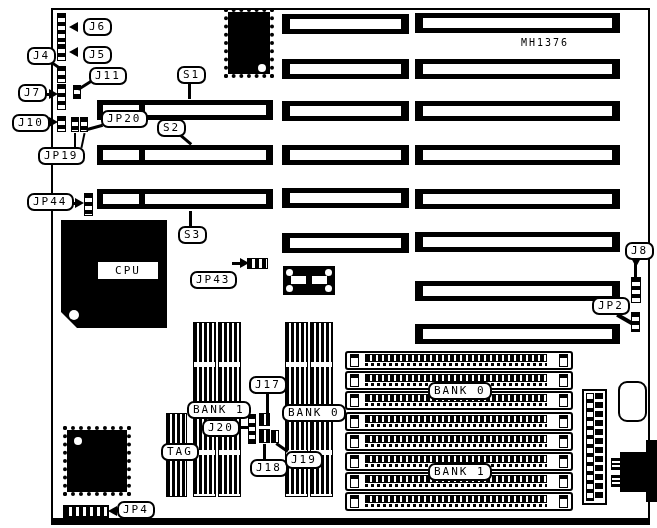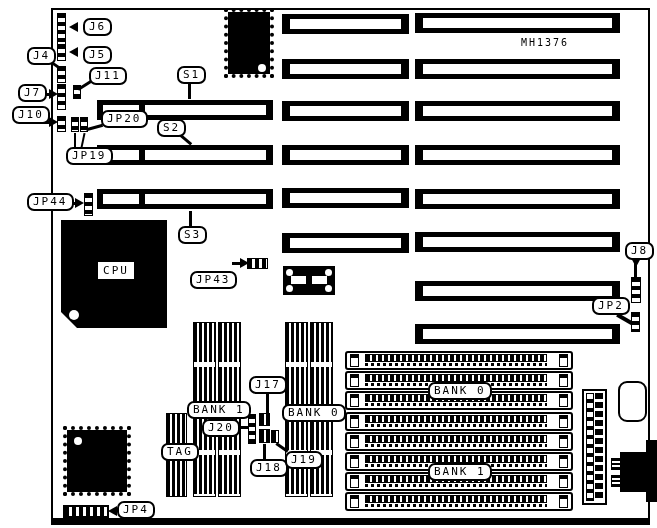--- a/index.html
+++ b/index.html
@@ -97,21 +97,21 @@
   <div class="modeltext" style="left:521px;top:37px">MH1376</div>
 
   <div class="qfp" style="left:224px;top:8px;width:50px;height:70px">
     <div class="dot" style="left:30px;top:52px;width:8px;height:8px"></div>
   </div>
   <div class="qfp" style="left:63px;top:426px;width:68px;height:70px">
     <div class="dot" style="left:7px;top:7px;width:8px;height:8px"></div>
   </div>
   <div class="cpu" style="left:61px;top:220px;width:106px;height:108px">
     <div class="dot" style="left:8px;top:90px;width:10px;height:10px"></div>
-    <div class="chiplabel" style="left:37px;top:42px;width:36px;height:17px">CPU</div>
+    <div class="chiplabel" style="left:37px;top:42px;width:60px;height:17px">CPU</div>
   </div>
 
   <div class="relay">
     <div class="hole" style="left:3px;top:3px"></div>
     <div class="hole" style="left:42px;top:3px"></div>
     <div class="hole" style="left:3px;top:19px"></div>
     <div class="hole" style="left:42px;top:19px"></div>
     <div class="sw" style="left:8px;top:10px"></div>
     <div class="sw" style="left:29px;top:10px"></div>
   </div>
@@ -213,23 +213,23 @@
   <div class="ptr" style="left:266px;top:392px;width:3px;height:22px"></div>
   <div class="ptr" style="left:233px;top:426px;width:15px;height:3px"></div>
   <div class="ptr" style="left:263px;top:444px;width:3px;height:16px"></div>
   <div class="ptr" style="left:275px;top:446px;width:14px;height:3px;transform:rotate(35deg)"></div>
 
   <div class="co" style="left:83px;top:18px">J6</div>
   <div class="co" style="left:83px;top:46px">J5</div>
   <div class="co" style="left:27px;top:47px">J4</div>
   <div class="co" style="left:89px;top:67px">J11</div>
   <div class="co" style="left:18px;top:84px">J7</div>
-  <div class="co" style="left:12px;top:106px">J10</div>
+  <div class="co" style="left:12px;top:114px">J10</div>
   <div class="co" style="left:101px;top:110px">JP20</div>
-  <div class="co" style="left:66px;top:147px">JP19</div>
+  <div class="co" style="left:38px;top:147px">JP19</div>
   <div class="co" style="left:177px;top:66px">S1</div>
   <div class="co" style="left:157px;top:119px">S2</div>
   <div class="co" style="left:178px;top:226px">S3</div>
   <div class="co" style="left:27px;top:193px">JP44</div>
   <div class="co" style="left:190px;top:271px">JP43</div>
   <div class="co" style="left:625px;top:242px">J8</div>
   <div class="co" style="left:592px;top:297px">JP2</div>
   <div class="co" style="left:117px;top:501px">JP4</div>
   <div class="co" style="left:249px;top:376px">J17</div>
   <div class="co" style="left:202px;top:419px">J20</div>

